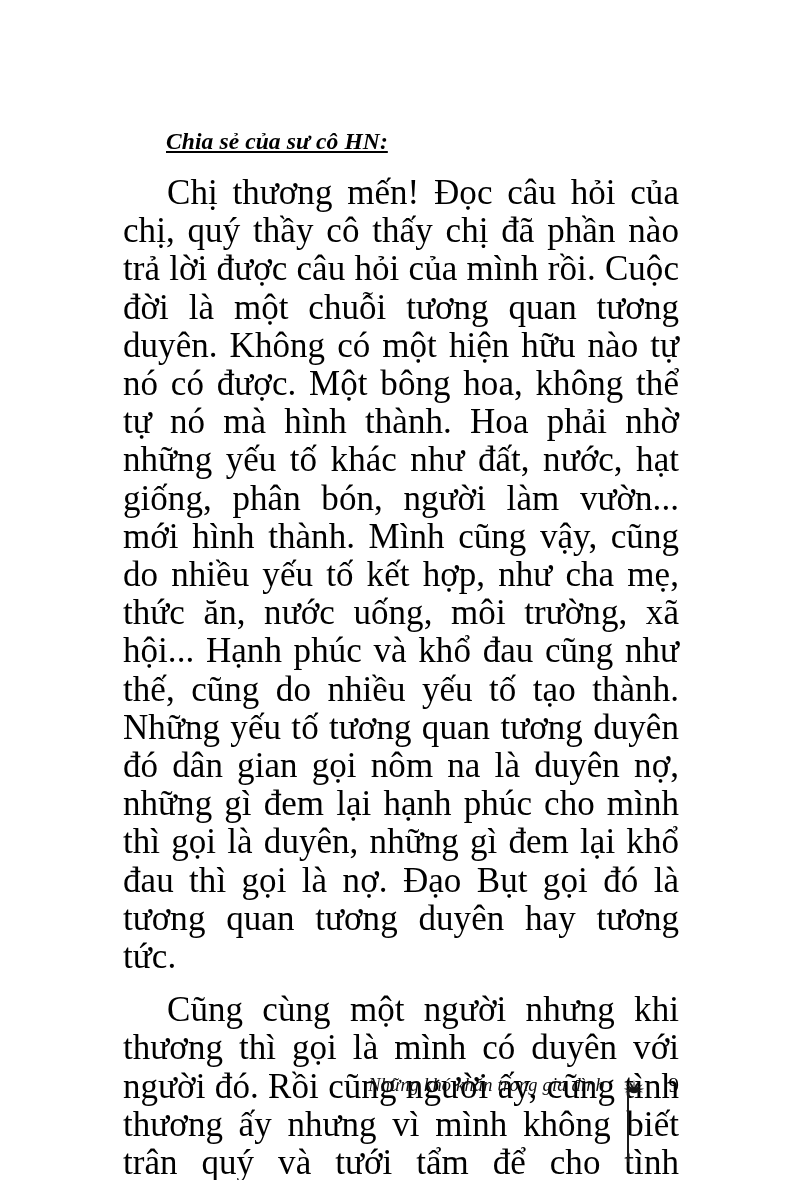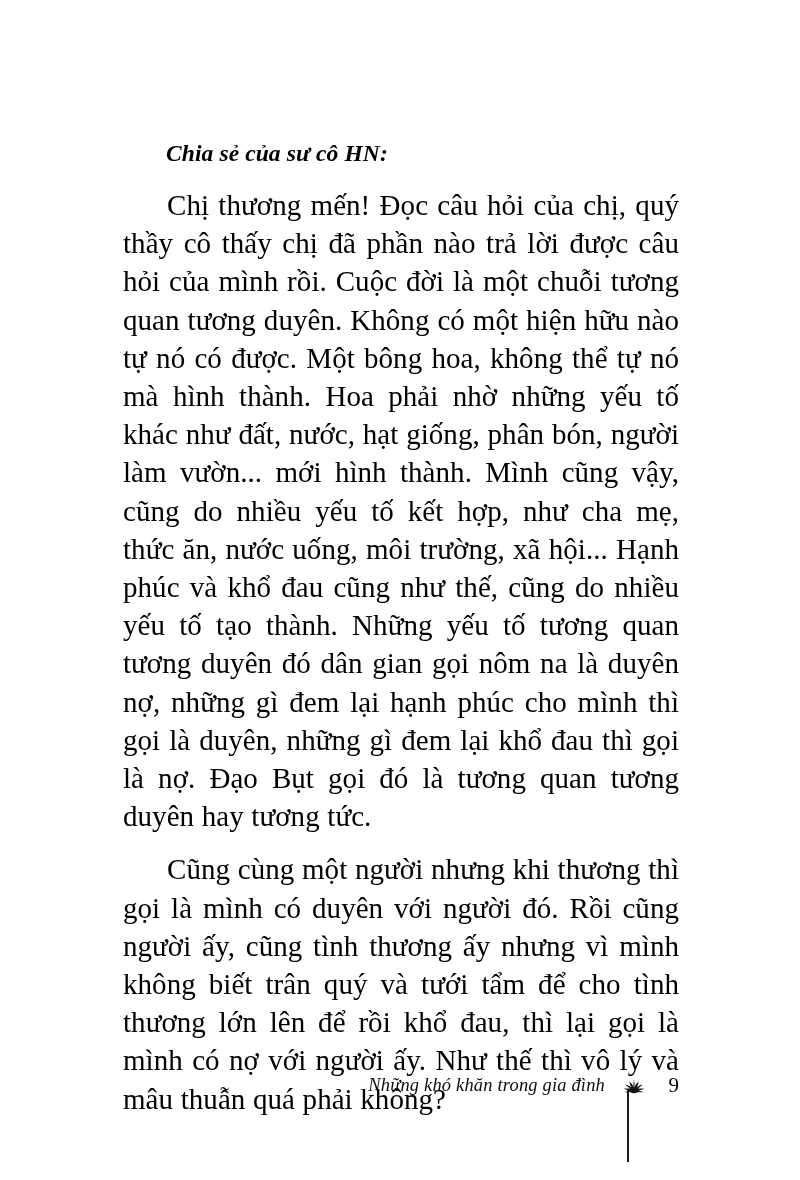--- a/index.html
+++ b/index.html
@@ -32,27 +32,28 @@
     top: 118px;
     width: 556px;
   }
 
   .section-heading {
     font-weight: bold;
     font-style: italic;
     font-size: 23.5px;
     line-height: 38px;
     letter-spacing: 0.1px;
-    margin: 16px 0 14px 0;
+    margin: 4px 0 14px 0;
     padding-left: 43px;
     white-space: nowrap;
+    text-decoration: underline;
   }
 
   .body-par {
-    font-size: 29px;
+    font-size: 35px;
     line-height: 38.2px;
     text-align: justify;
     text-justify: inter-word;
     margin: 0;
     letter-spacing: 0.05px;
     word-spacing: 0.3px;
     hyphens: none;
   }
 
   .body-par + .body-par {

